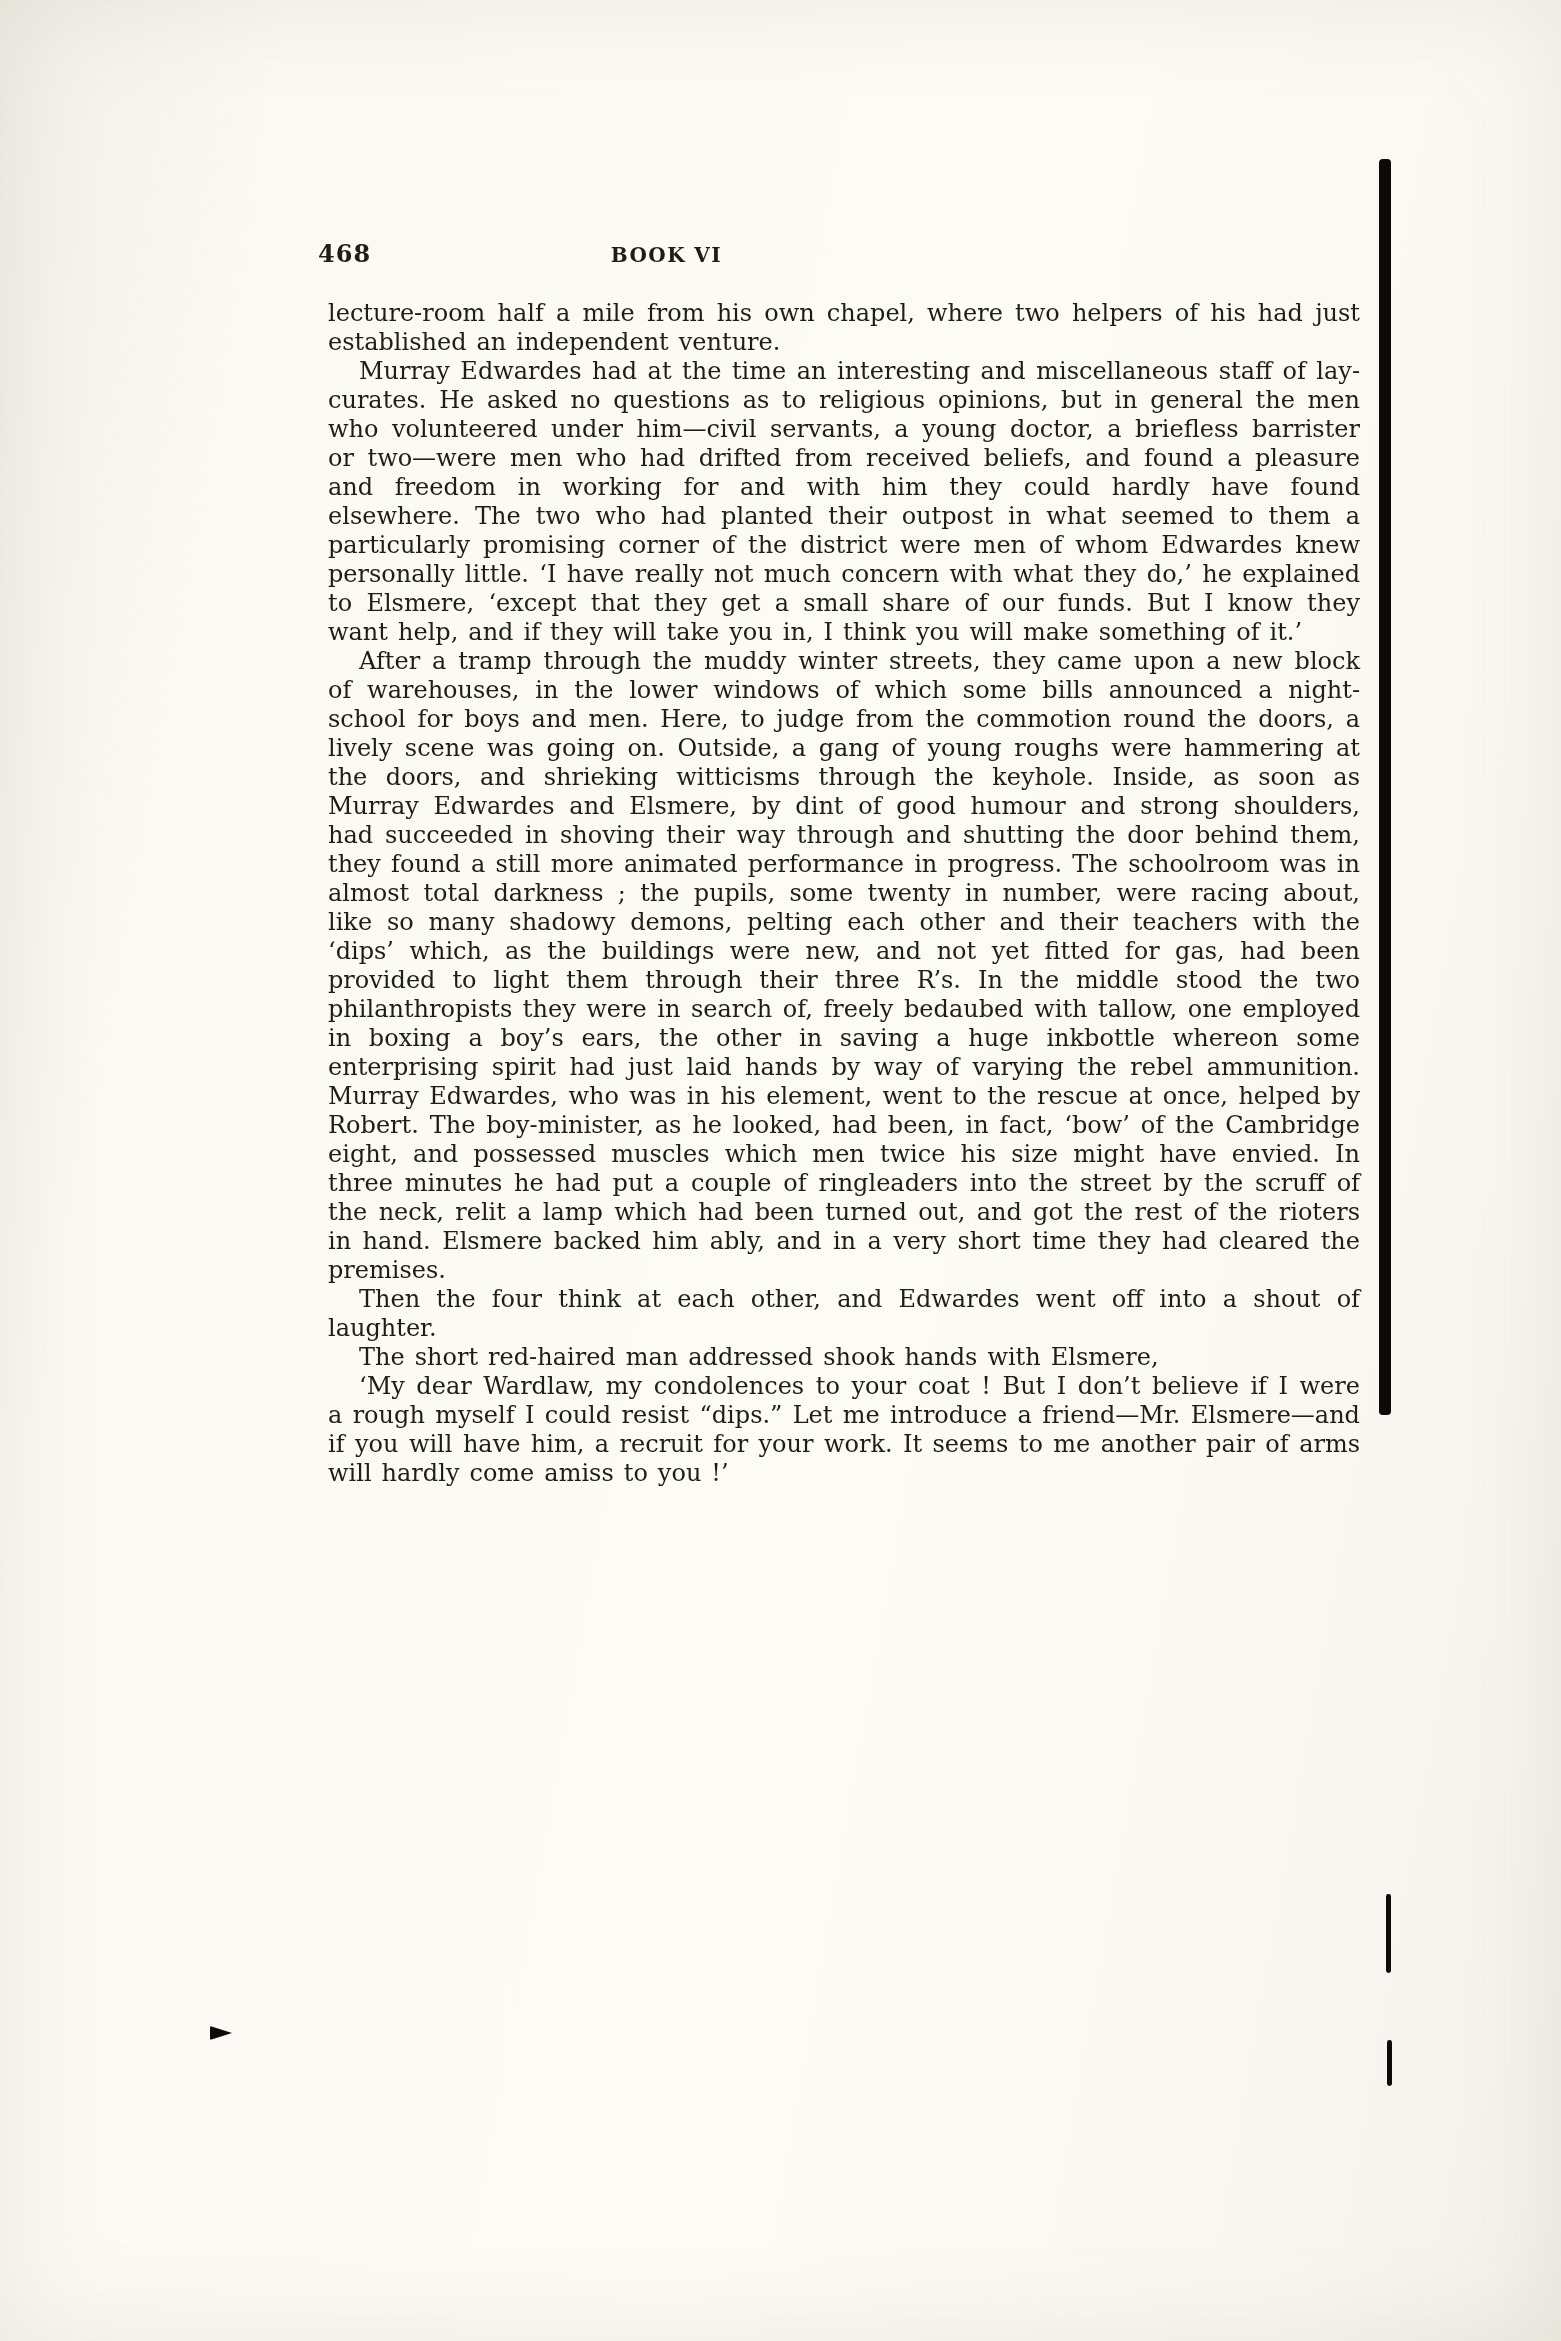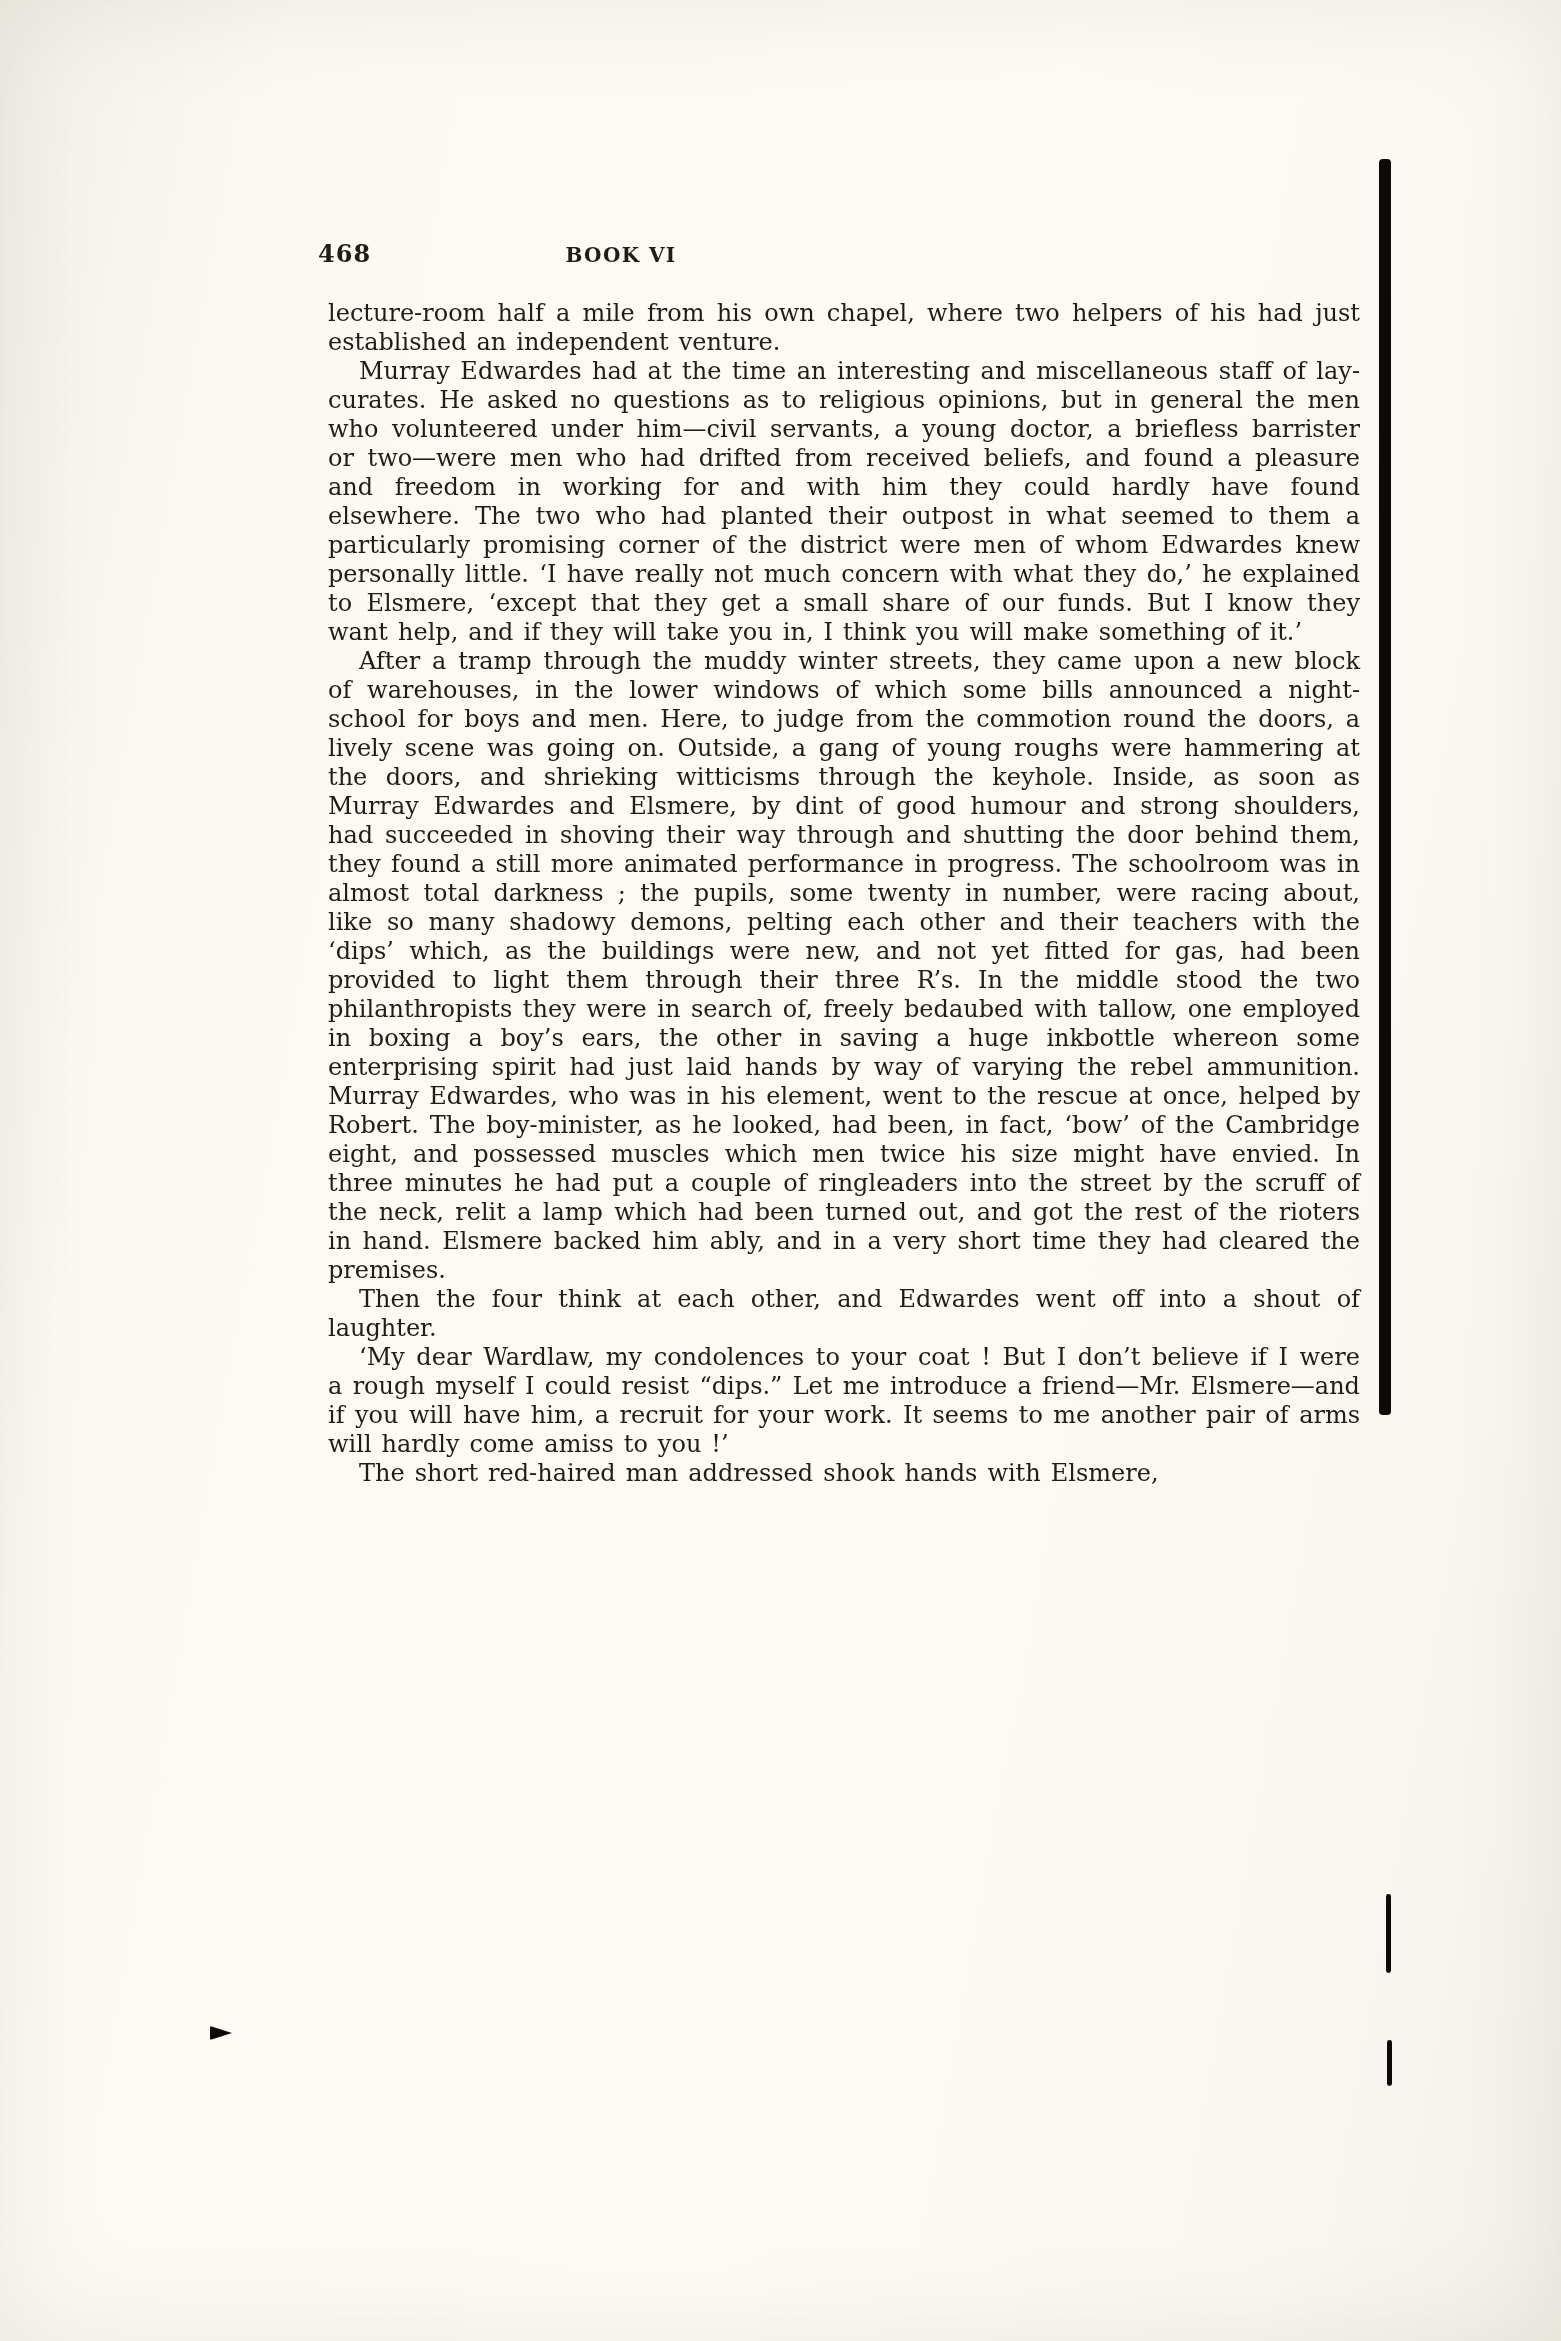--- a/index.html
+++ b/index.html
@@ -41,21 +41,21 @@
     flex: 1;
     font-size: 25px;
     letter-spacing: 3.4px;
     text-align: center;
     white-space: nowrap;
   }
   .book-label {
     width: 202px;
     font-size: 20px;
     letter-spacing: 1.4px;
-    text-align: center;
+    text-align: right;
     white-space: nowrap;
   }
   .body-text {
     position: absolute;
     top: 299px;
     left: 328px;
     width: 1032px;
     font-size: 24px;
     line-height: 29px;
     text-align: justify;
@@ -114,22 +114,22 @@
   <div class="page-header">
     <span class="page-num">468</span>
     <span class="book-label">BOOK VI</span>
   </div>
 
   <div class="body-text">
     <p class="no-indent">lecture-room half a mile from his own chapel, where two helpers of his had just established an independent venture.</p>
     <p>Murray Edwardes had at the time an interesting and miscellaneous staff of lay-curates.  He asked no questions as to religious opinions, but in general the men who volunteered under him—civil servants, a young doctor, a briefless barrister or two—were men who had drifted from received beliefs, and found a pleasure and freedom in working for and with him they could hardly have found elsewhere.  The two who had planted their outpost in what seemed to them a particularly promising corner of the district were men of whom Edwardes knew personally little.  ‘I have really not much concern with what they do,’ he explained to Elsmere, ‘except that they get a small share of our funds. But I know they want help, and if they will take you in, I think you will make something of it.’</p>
     <p>After a tramp through the muddy winter streets, they came upon a new block of warehouses, in the lower windows of which some bills announced a night-school for boys and men.  Here, to judge from the commotion round the doors, a lively scene was going on.  Outside, a gang of young roughs were hammering at the doors, and shrieking witticisms through the keyhole.  Inside, as soon as Murray Edwardes and Elsmere, by dint of good humour and strong shoulders, had succeeded in shoving their way through and shutting the door behind them, they found a still more animated performance in progress.  The schoolroom was in almost total darkness ; the pupils, some twenty in number, were racing about, like so many shadowy demons, pelting each other and their teachers with the ‘dips’ which, as the buildings were new, and not yet fitted for gas, had been provided to light them through their three R’s.  In the middle stood the two philanthropists they were in search of, freely bedaubed with tallow, one employed in boxing a boy’s ears, the other in saving a huge inkbottle whereon some enterprising spirit had just laid hands by way of varying the rebel ammunition.  Murray Edwardes, who was in his element, went to the rescue at once, helped by Robert.  The boy-minister, as he looked, had been, in fact, ‘bow’ of the Cambridge eight, and possessed muscles which men twice his size might have envied.  In three minutes he had put a couple of ringleaders into the street by the scruff of the neck, relit a lamp which had been turned out, and got the rest of the rioters in hand.  Elsmere backed him ably, and in a very short time they had cleared the premises.</p>
     <p>Then the four think at each other, and Edwardes went off into a shout of laughter.</p>
+    <p>The short red-haired man addressed shook hands with Elsmere,</p>
     <p>‘My dear Wardlaw, my condolences to your coat !  But I don’t believe if I were a rough myself I could resist “dips.” Let me introduce a friend—Mr. Elsmere—and if you will have him, a recruit for your work.  It seems to me another pair of arms will hardly come amiss to you !’</p>
-    <p>The short red-haired man addressed shook hands with Elsmere,</p>
   </div>
 
   <div class="scan-bar bar-main"></div>
   <div class="scan-bar bar-low1"></div>
   <div class="scan-bar bar-low2"></div>
   <div class="mark-arrow"></div>
 
 </div>
 
 

